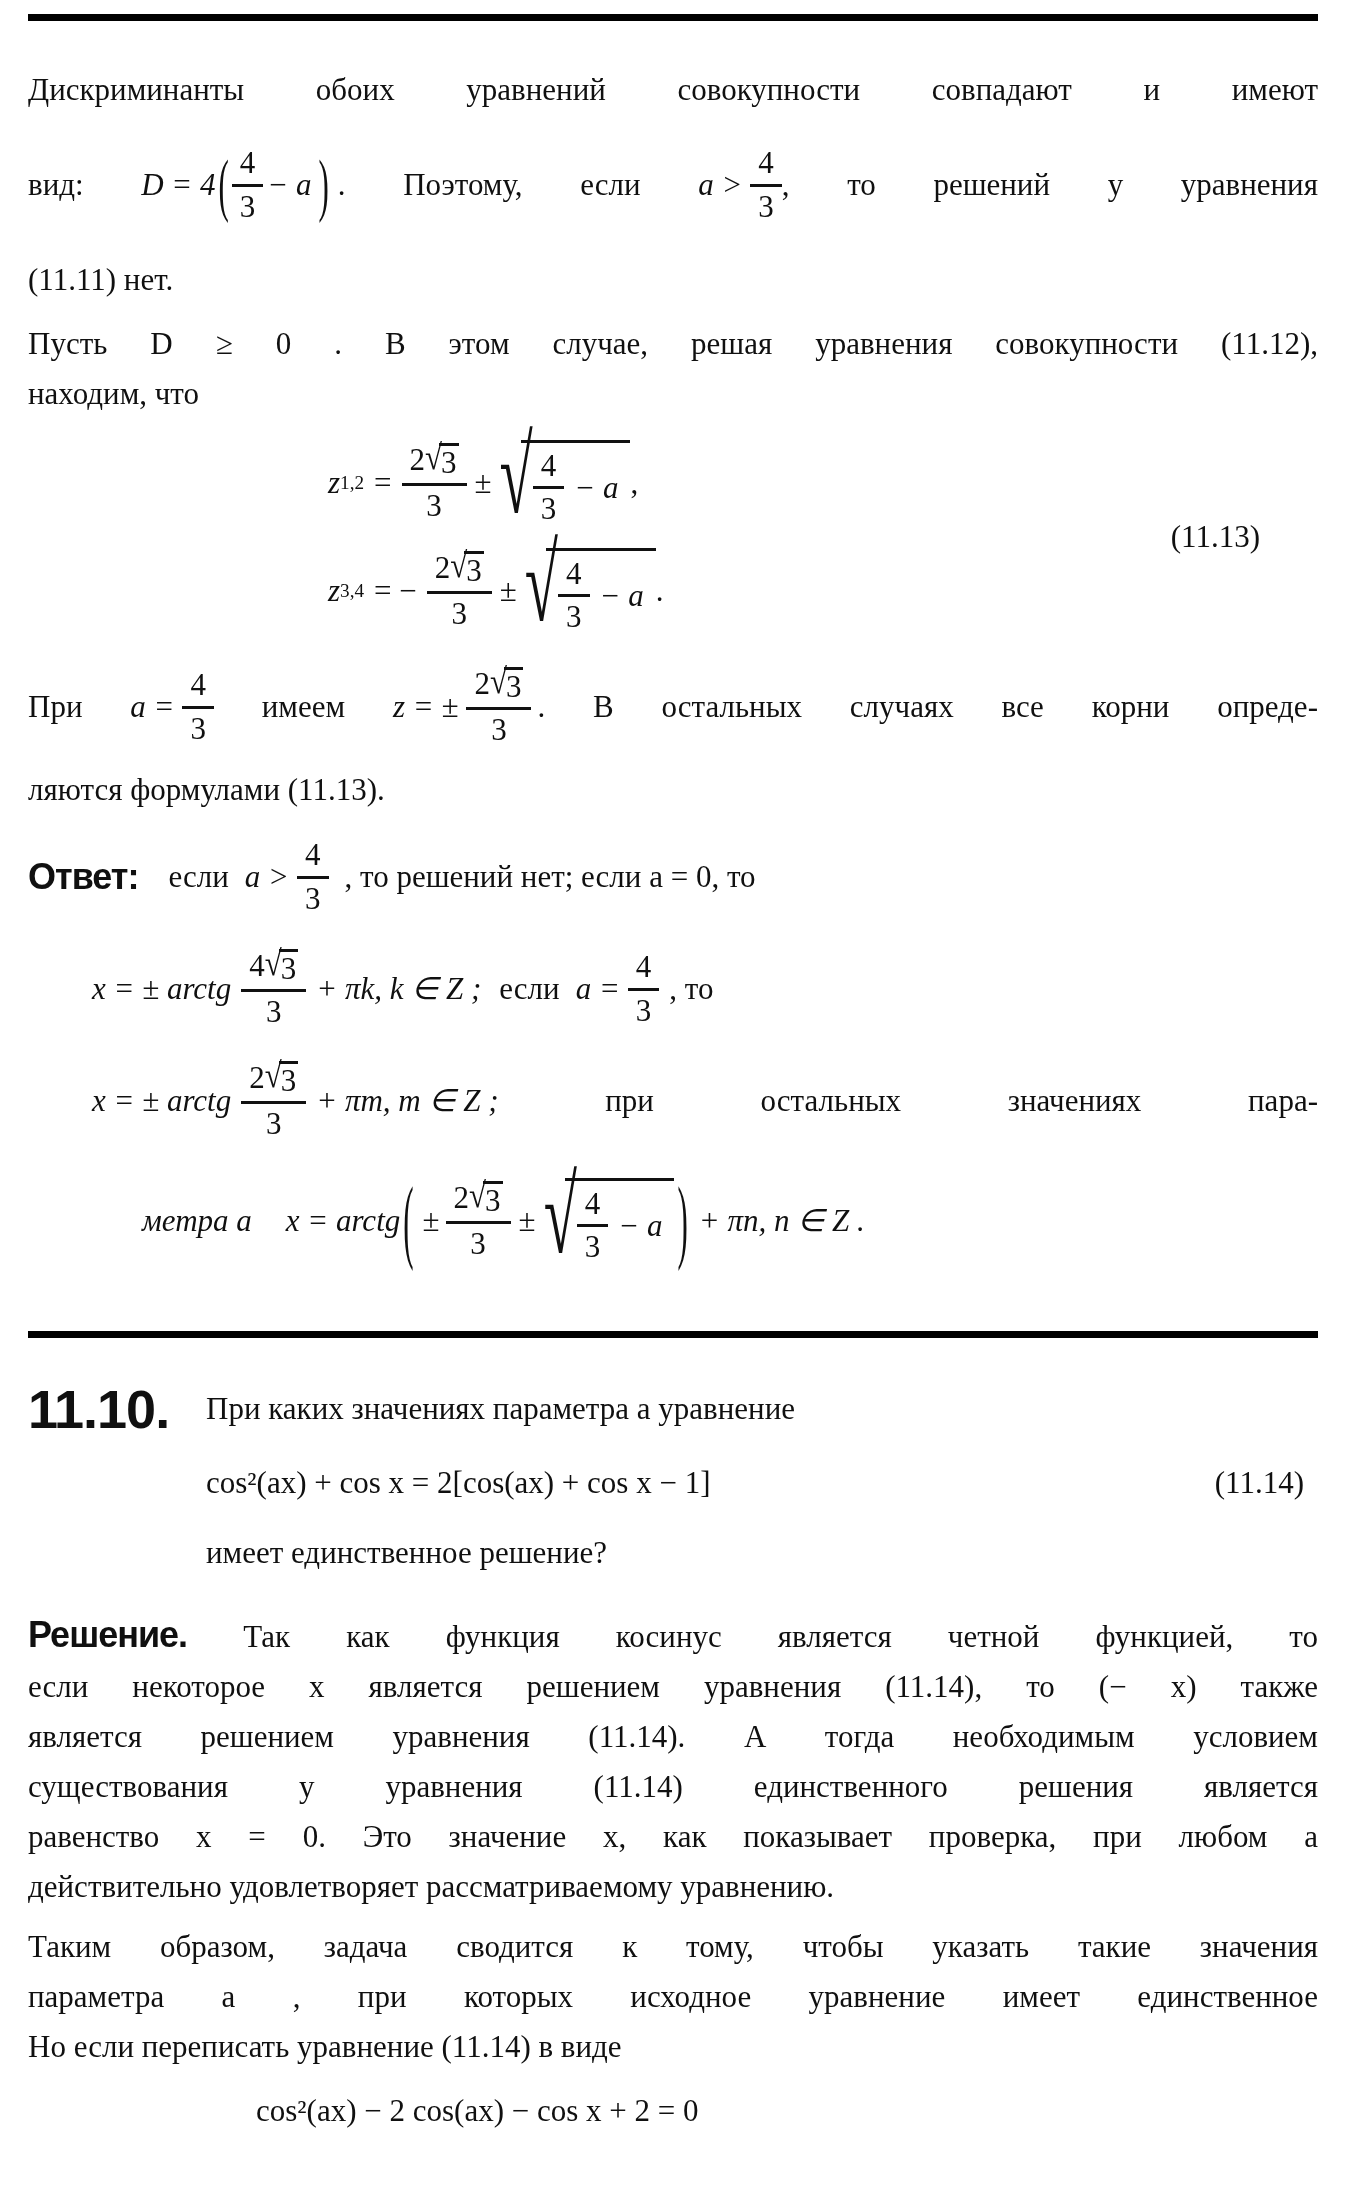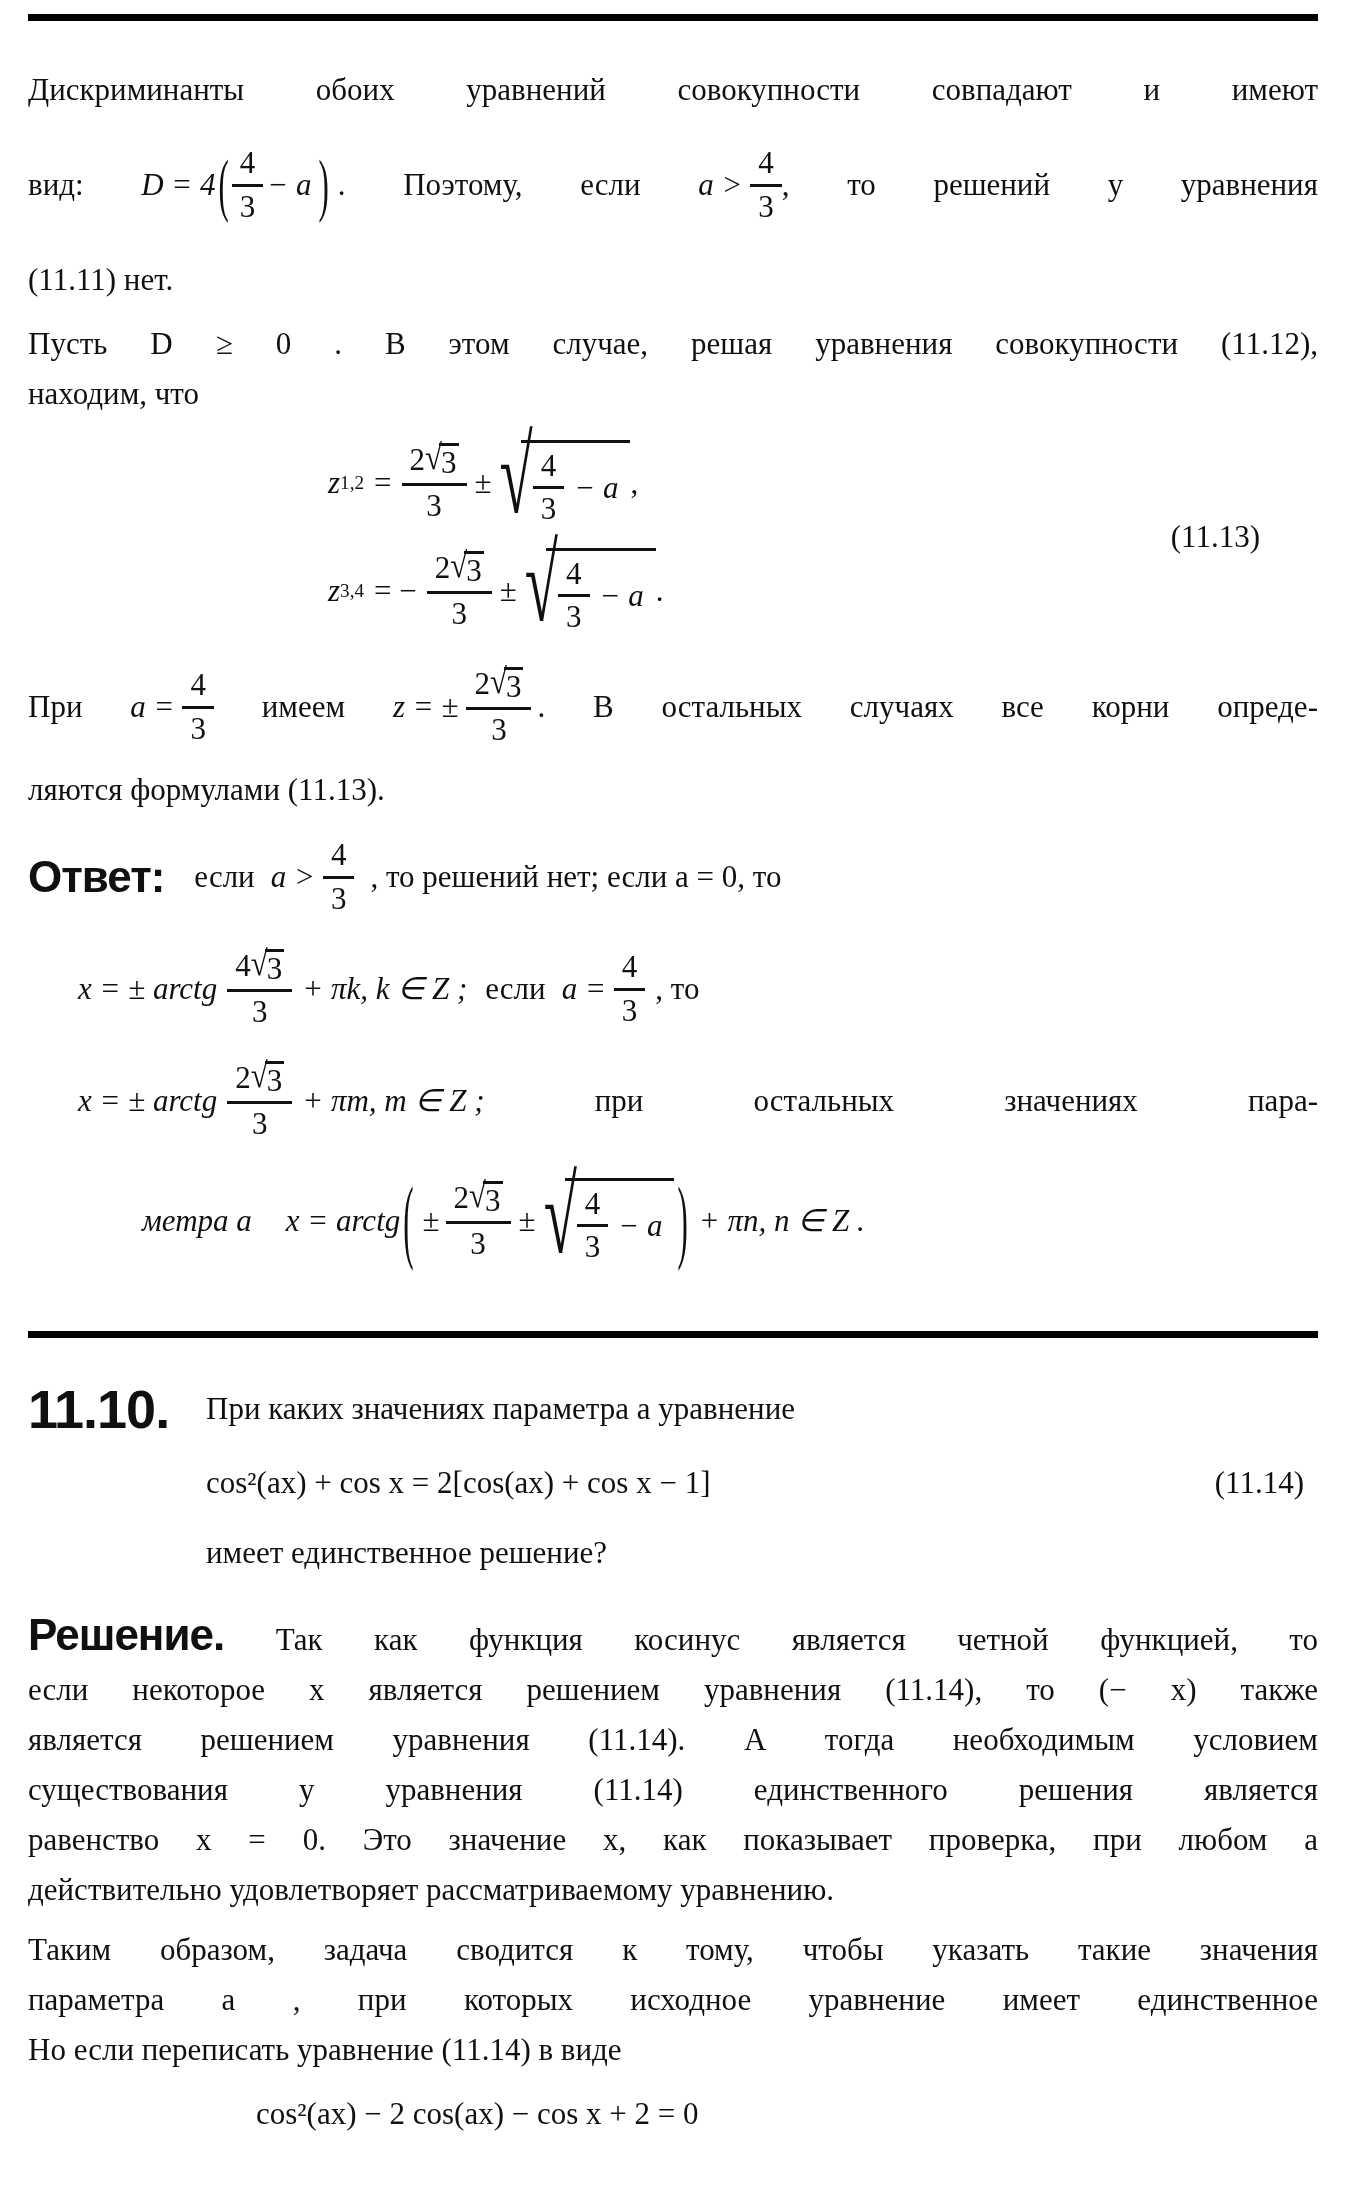--- a/index.html
+++ b/index.html
@@ -58,28 +58,28 @@
   sub { font-size: 0.62em; font-style: normal; line-height: 0; }
 
   
   .eqblock { position: relative; }
   .eqnum { position: absolute; top: 50%; transform: translateY(-50%); font-style: normal; margin-left: 36px; }
   .eqnum.r60 { right: 58px; }
   .eqnum.r20 { right: 14px; }
 
   
   .blabel { font-family: "Liberation Sans", sans-serif; font-weight: 700; letter-spacing: -1px; }
-  .lbl40 { font-size: 44px; }
+  .lbl40 { font-size: 36px; }
   .lbl42 { font-size: 54px; }
 
   .eqrow-z { display: flex; align-items: center; margin-left: 300px; min-height: 108px; }
   .ind-prob { margin-left: 178px; }
   .ind-eq14 { margin-left: 178px; min-height: 74px; display: flex; align-items: center; }
   .ind-eq15 { margin-left: 228px; min-height: 70px; display: flex; align-items: center; }
-  .ind-x { margin-left: 50px; }
+  .ind-x { margin-left: 64px; }
   .ind-x3 { margin-left: 114px; }
 </style>
 </head>
 <body>
 
 <div class="page">
 
   <div class="rule hdr-rule"></div>
 
   <div class="line jl">Дискриминанты обоих уравнений совокупности совпадают и имеют</div>

